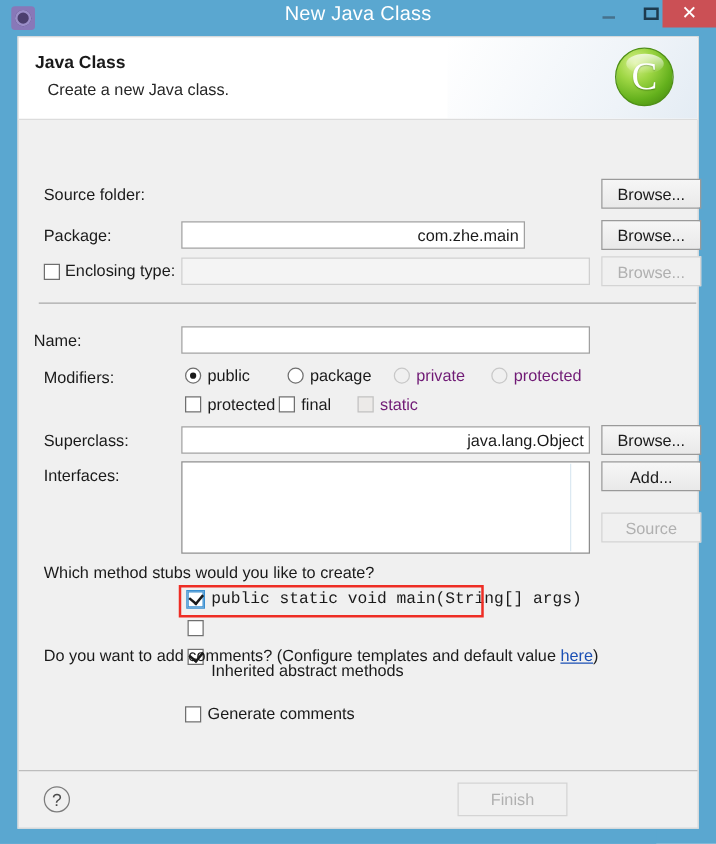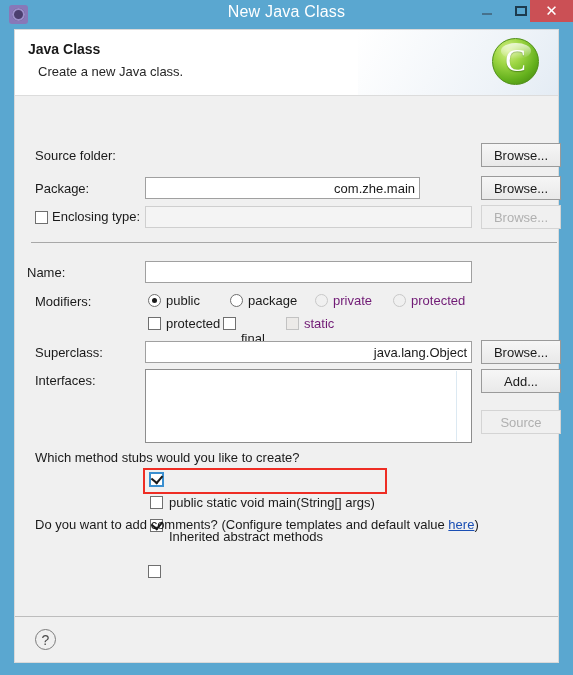--- a/index.html
+++ b/index.html
@@ -278,55 +278,57 @@
       <div class="rdo disabled" style="left:300px; top:199px;"></div>
       <div class="lbl dim" style="left:318px; top:198px;">private</div>
 
       <div class="rdo disabled" style="left:378px; top:199px;"></div>
       <div class="lbl dim" style="left:396px; top:198px;">protected</div>
 
       <div class="cbx" style="left:133px; top:222px;"></div>
       <div class="lbl" style="left:151px; top:221px;">protected</div>
 
       <div class="cbx" style="left:208px; top:222px;"></div>
-      <div class="lbl" style="left:226px; top:236px;">final</div>
+      <div class="lbl" style="left:226px; top:221px;">final</div>
 
       <div class="cbx disabled" style="left:271px; top:222px;"></div>
       <div class="lbl dim" style="left:289px; top:221px;">static</div>
 
       <div class="lbl" style="left:20px; top:250px;">Superclass:</div>
       <div class="field" style="left:130px; top:246px; width:327px;">java.lang.Object</div>
       <div class="btn" style="left:466px; top:245px; width:80px;">Browse...</div>
 
       <div class="lbl" style="left:20px; top:278px;">Interfaces:</div>
       <div class="listbox" style="left:130px; top:274px; width:327px; height:74px;">
         <div class="divider"></div>
       </div>
       <div class="btn" style="left:466px; top:274px; width:80px;">Add...</div>
       <div class="btn disabled" style="left:466px; top:315px; width:80px;">Source</div>
 
       <div class="lbl" style="left:20px; top:355px;">Which method stubs would you like to create?</div>
 
       <div class="cbx focus" style="left:135px; top:378px;">
           <span class="tick"></span>
         </div>
-      <div class="lbl" style="left:154px; top:400px;">public static void main(String[] args)</div>
+      <div class="lbl" style="left:154px; top:376px;font-family:Liberation Mono, monospace;">public static void main(String[] args)</div>
       <div class="redbox" style="left:128px; top:373px; width:244px; height:26px;"></div>
 
       <div class="cbx" style="left:135px; top:401px;"></div>
 
       <div class="cbx" style="left:135px; top:424px;">
           <span class="tick"></span>
         </div>
       <div class="lbl" style="left:154px; top:422px;margin-top:12px;">Inherited abstract methods</div>
 
       <div class="lbl" style="left:20px; top:422px;"><span>Do you want to add comments? (Configure templates and default value </span><span class="link">here</span><span>)</span></div>
 
       <div class="cbx" style="left:133px; top:470px;"></div>
+      <div class="lbl" style="left:151px; top:468px;">Generate comments</div>
 
     </div>
 
     <div class="footer">
       <div class="help-icon">?</div>
+      <div class="btn disabled" style="left:351px; top:9px; width:88px;">Finish</div>
     </div>
 
   </div>
 </div>
 
 </body></html>

